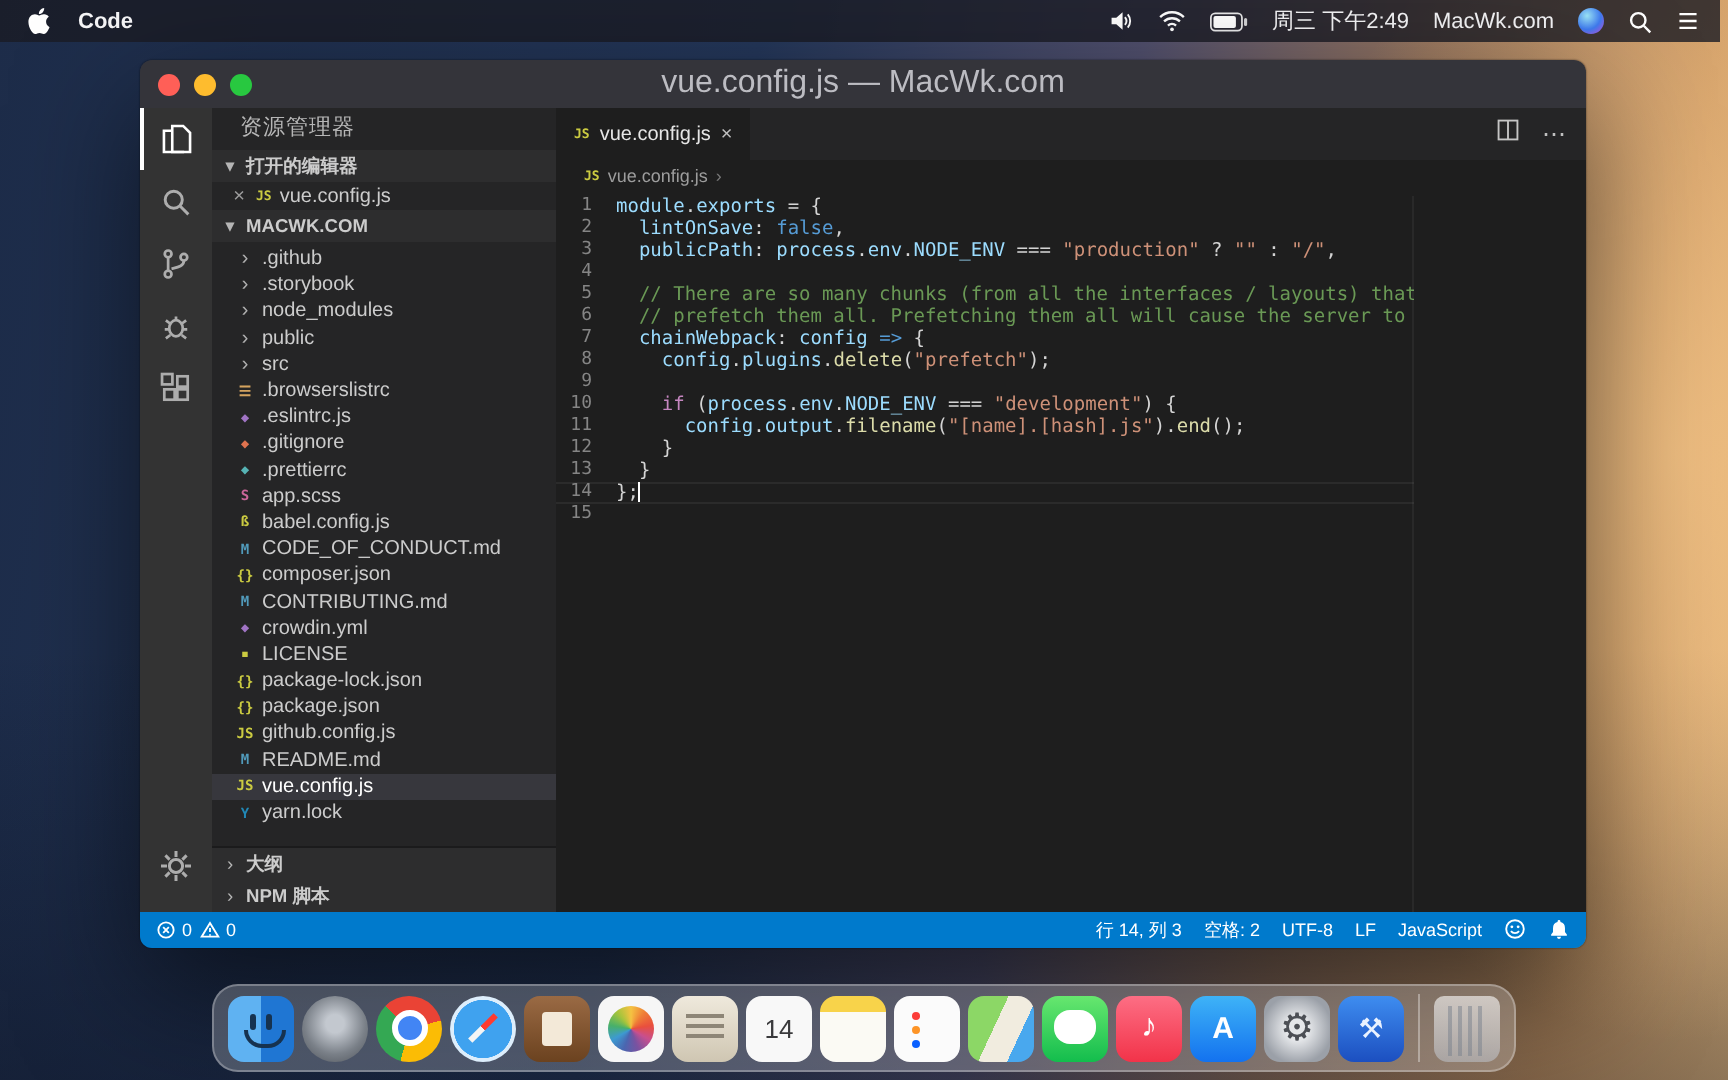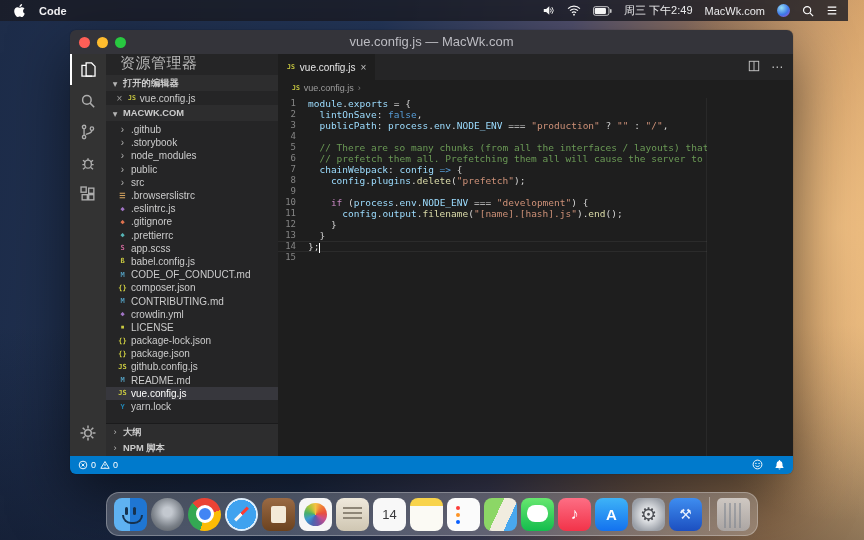--- a/index.html
+++ b/index.html
@@ -10,21 +10,21 @@
   .desktop {
     position:relative; width:864px; height:540px; overflow:hidden;
     background:
       radial-gradient(ellipse 300px 420px at 97% 42%, rgba(244,196,134,0.75), rgba(244,196,134,0) 70%),
       linear-gradient(180deg, rgba(0,0,0,0) 60%, rgba(8,12,24,0.40) 100%),
       linear-gradient(100deg, #1d2c49 0%, #24375a 40%, #51506e 60%, #96755f 75%, #cf9c66 90%, #e8bc82 100%);
   }
 
   
   .menubar {
-    position:absolute; top:0; left:0; right:16px; height:21px;
+    position:absolute; top:0; left:0; right:4px; height:21px;
     display:flex; align-items:center; padding:0 10px;
     background:rgba(26,28,36,0.80); color:#f5f5f7; font-size:11px;
   }
   .menubar .apple { display:flex; align-items:center; margin:0 6px 0 4px; }
   .app-name { font-weight:bold; padding:0 8px; }
   .menu-items { display:flex; }
   .menu-item { padding:0 8px; white-space:nowrap; }
   .menu-right { margin-left:auto; display:flex; align-items:center; gap:12px; }
   .menu-right svg { display:block; }
   .siri { width:13px; height:13px; border-radius:50%; display:inline-block;
@@ -33,34 +33,34 @@
   
   .vscode-window {
     position:absolute; left:70px; top:30px; width:723px; height:444px;
     border-radius:6px; overflow:hidden; display:flex; flex-direction:column;
     box-shadow:0 22px 60px rgba(0,0,0,0.55), 0 0 1px rgba(0,0,0,0.65);
   }
   .titlebar { height:24px; background:#34343a; position:relative; flex:none; }
   .traffic { position:absolute; left:9px; top:7px; display:flex; gap:7px; }
   .light { width:11px; height:11px; border-radius:50%; }
   .light.red{ background:#ff5f57; } .light.yellow{ background:#febc2e; } .light.green{ background:#28c840; }
-  .window-title { text-align:center; line-height:24px; font-size:13px; color:#bcbcc2;
+  .window-title { text-align:center; line-height:24px; font-size:16px; color:#bcbcc2;
     white-space:nowrap; overflow:hidden; }
 
   .window-body { display:flex; height:402px; flex:none; min-height:0; }
 
   
   .activitybar { width:36px; background:#333333; display:flex; flex-direction:column; align-items:center; flex:none; }
   .ab-icon { width:36px; height:31px; display:flex; align-items:center; justify-content:center; opacity:0.6; }
   .ab-icon.active { opacity:1; box-shadow:inset 2px 0 0 #ffffff; }
   .ab-bottom { margin-top:auto; margin-bottom:8px; }
 
   
   .sidebar { width:172px; background:#252526; color:#cccccc; display:flex; flex-direction:column; flex:none; overflow:hidden; }
-  .sb-title { height:21px; line-height:21px; padding-left:14px; font-size:15px; color:#b6b6b6; letter-spacing:0.5px; flex:none;font-family:Liberation Mono, monospace; }
+  .sb-title { height:21px; line-height:21px; padding-left:14px; font-size:11px; color:#b6b6b6; letter-spacing:0.5px; flex:none; }
   .sb-section { height:16px; display:flex; align-items:center; gap:4px; padding-left:5px;
     font-weight:bold; font-size:9.3px; color:#cccccc; background:#2d2d2e; flex:none; }
   .sb-chev { width:8px; text-align:center; color:#b5b5b5; font-weight:normal; }
   .open-editor-row { height:14px; display:flex; align-items:center; gap:4px; padding-left:9px; font-size:10px; flex:none; }
   .close-x { color:#9d9d9d; font-size:10px; width:9px; text-align:center; }
   .js-badge { color:#cbcb41; font-family:"DejaVu Sans Mono",monospace; font-size:6.5px; font-weight:bold; }
   .tree { flex:1; overflow:hidden; padding-top:2px; }
   .tree-row { height:13.2px; display:flex; align-items:center; gap:4px; padding-left:12px; white-space:nowrap; font-size:10px; }
   .tree-row.selected { background:#37373d; color:#ffffff; }
   .tree-chevron { width:9px; color:#b0b0b0; font-size:10px; text-align:center; }
@@ -432,20 +432,27 @@
         <span>0</span>
       </span>
       <span class="sb-item">
         <svg width="10" height="10" viewBox="0 0 12 12">
             <path d="M6 1.8L11 10H1z" fill="none" stroke="#fff" stroke-width="1.1"></path>
             <path d="M6 4.8v2.4M6 8.6v0.8" stroke="#fff" stroke-width="1.1"></path>
           </svg>
         <span>0</span>
       </span>
       <span class="status-right">
+        <span style="display:flex;gap:11px;">
+            <span class="sb-item">行 14, 列 3</span>
+            <span class="sb-item">空格: 2</span>
+            <span class="sb-item">UTF-8</span>
+            <span class="sb-item">LF</span>
+            <span class="sb-item">JavaScript</span>
+          </span>
         <span>
           <svg width="11" height="11" viewBox="0 0 14 14">
               <circle cx="7" cy="7" r="5.6" fill="none" stroke="#fff" stroke-width="1.2"></circle>
               <circle cx="5" cy="5.6" r="0.9" fill="#fff"></circle>
               <circle cx="9" cy="5.6" r="0.9" fill="#fff"></circle>
               <path d="M4.4 8.4a3.4 3.4 0 0 0 5.2 0" fill="none" stroke="#fff" stroke-width="1.2"></path>
             </svg>
         </span>
         <span>
           <svg width="11" height="11" viewBox="0 0 14 14">

